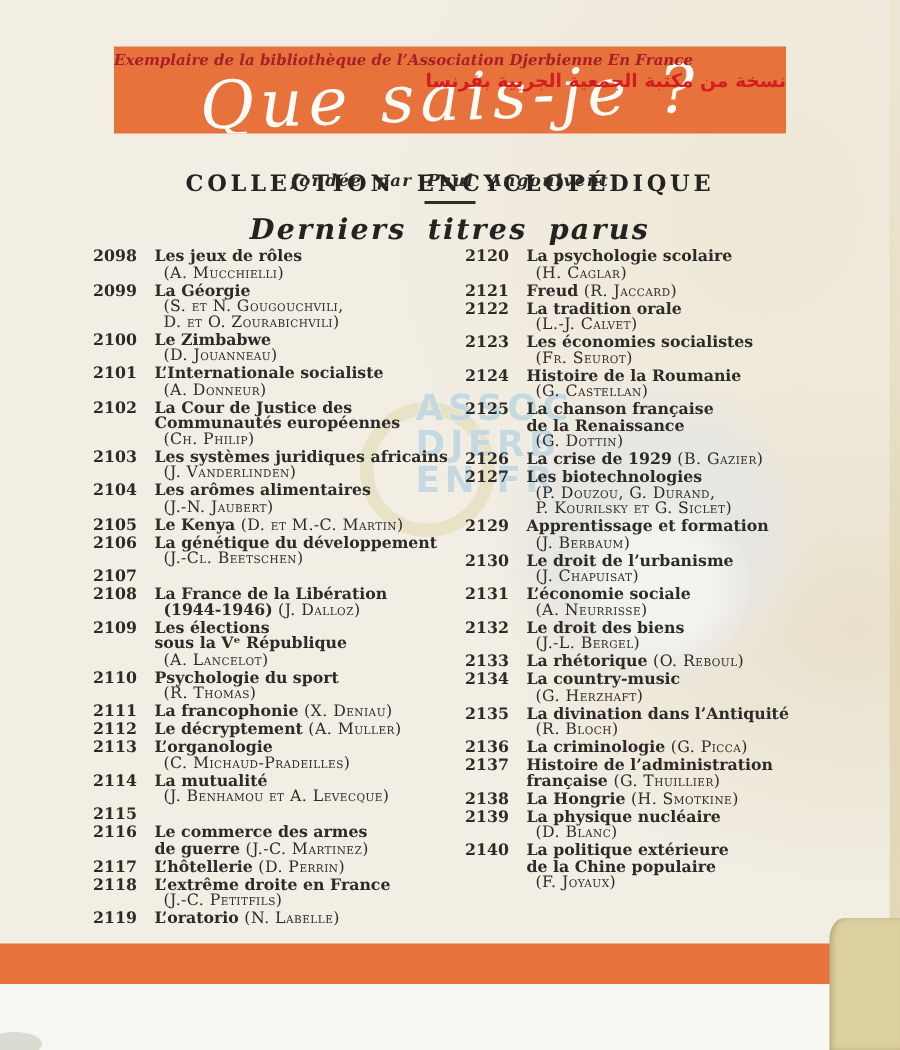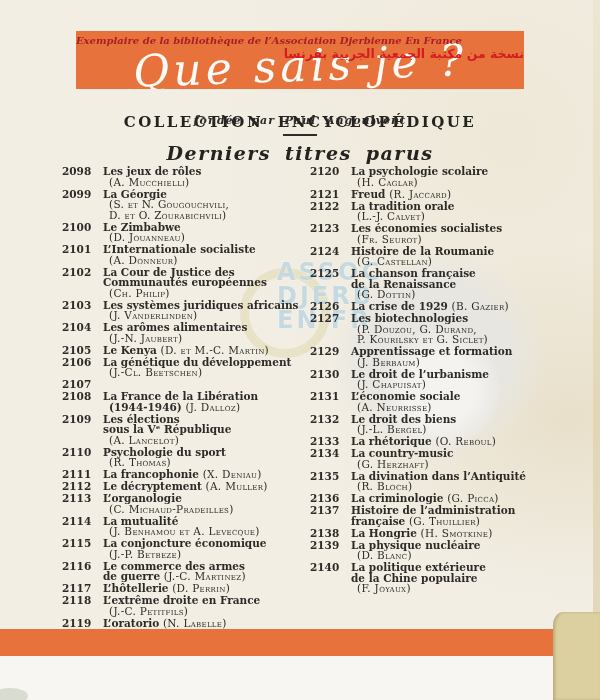--- a/index.html
+++ b/index.html
@@ -202,24 +202,20 @@
         </div>
         <div class="entry">
           <span class="num">2114</span>
           <span class="lines">
             <span class="line"><span class="t">La mutualité</span></span>
             <span class="line ind"><span class="a">(J. Benhamou et A. Levecque)</span></span>
           </span>
         </div>
         <div class="entry">
           <span class="num">2115</span>
-          <span class="lines">
-            <span class="line"><span class="t">La conjoncture économique</span></span>
-            <span class="line ind"><span class="a">(J.-P. Betbeze)</span></span>
-          </span>
         </div>
         <div class="entry">
           <span class="num">2116</span>
           <span class="lines">
             <span class="line"><span class="t">Le commerce des armes</span></span>
             <span class="line"><span class="t">de guerre </span><span class="a">(J.-C. Martinez)</span></span>
           </span>
         </div>
         <div class="entry">
           <span class="num">2117</span>

